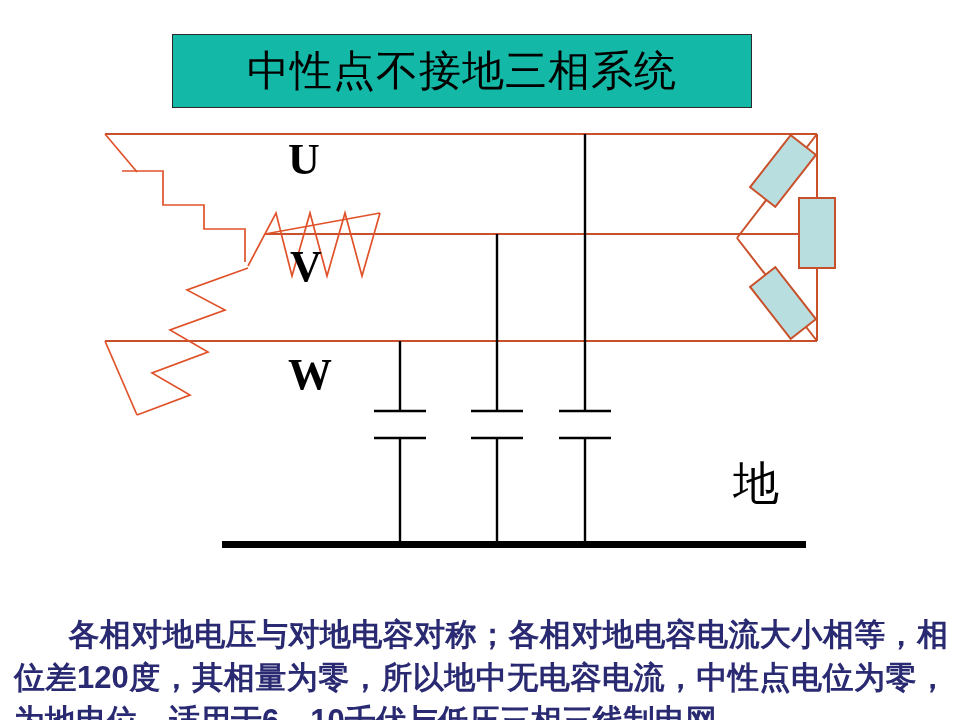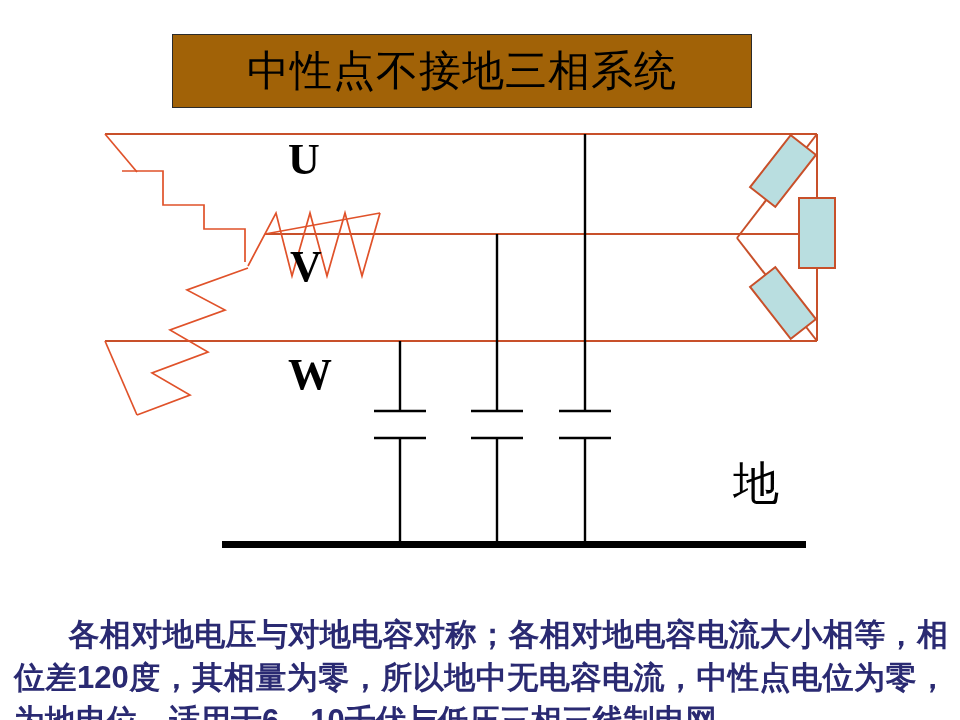--- a/index.html
+++ b/index.html
@@ -16,21 +16,21 @@
     font-family: "Liberation Serif", "DejaVu Serif", serif;
   }
 
   
   #title-box {
     position: absolute;
     left: 172px;
     top: 34px;
     width: 580px;
     height: 74px;
-    background: #a16207;
+    background: #14b8a6;
     border: 1px solid #2b2b2b;
     box-sizing: border-box;
     display: flex;
     align-items: center;
     justify-content: center;
     text-align: center;
   }
   #title-text {
     font-family: "DejaVu Serif", "Liberation Serif", serif;
     font-size: 42px;

